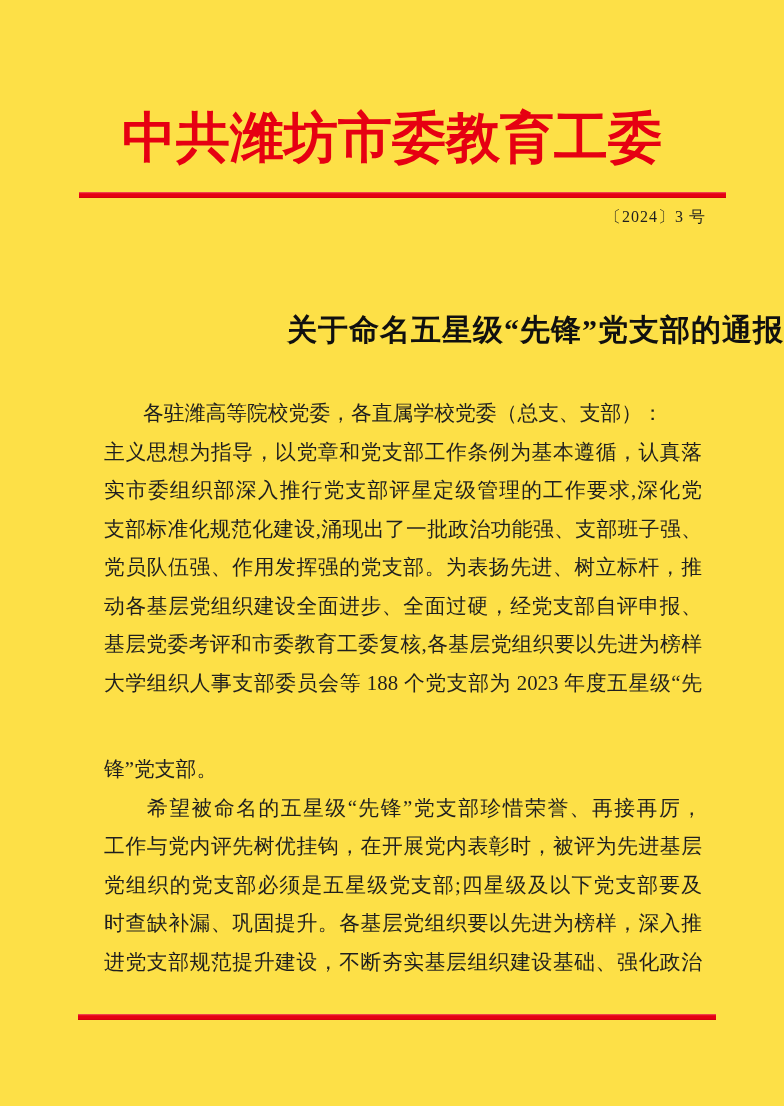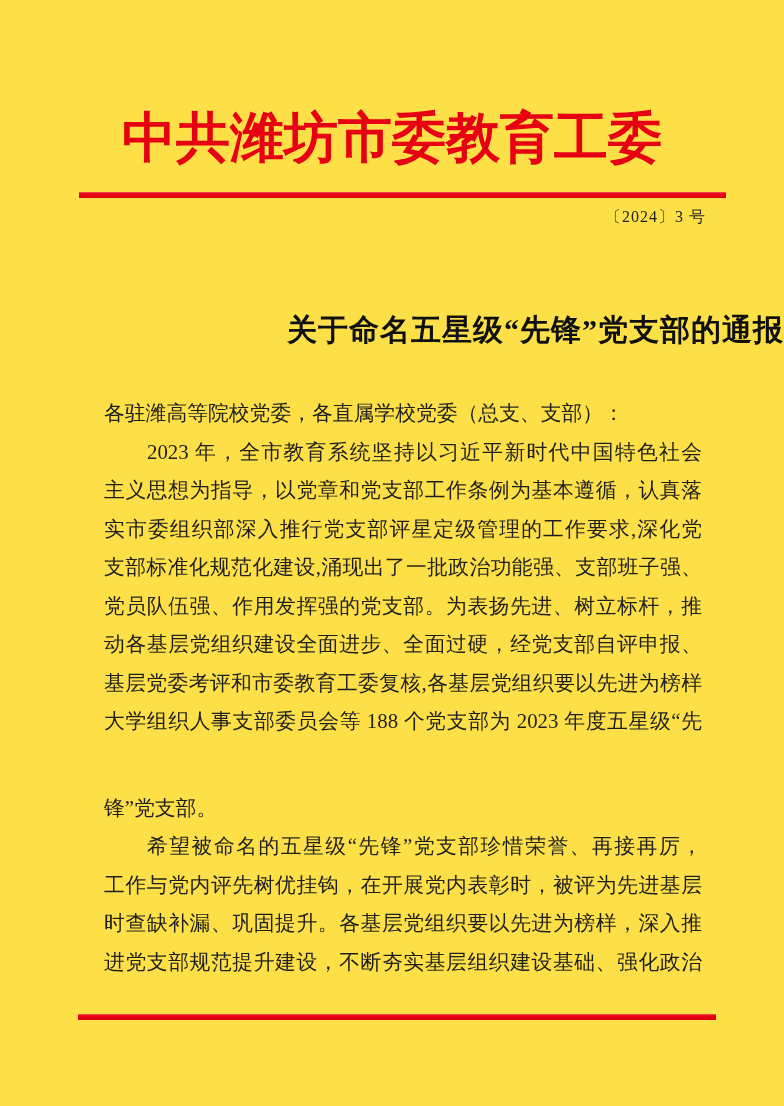--- a/index.html
+++ b/index.html
@@ -68,21 +68,21 @@
     position: absolute;
     top: 394px;
     left: 104px;
     width: 598px;
     font-size: 20.8px;
     color: #1f1f1f;
   }
   .salutation {
     height: 38.5px;
     line-height: 38.5px;
-    text-align: left;
+    text-align: center;
     white-space: nowrap;
   }
   .line {
     height: 38.5px;
     line-height: 38.5px;
     text-align: justify;
     text-align-last: justify;
     overflow: hidden;
   }
   .line.indent {
@@ -102,30 +102,30 @@
 
   <div class="red-rule top"></div>
 
   <div class="doc-number">〔2024〕3 号</div>
 
   <h1 class="doc-title">关于命名五星级“先锋”党支部的通报</h1>
 
   <div class="body-block">
     <div class="salutation">各驻潍高等院校党委，各直属学校党委（总支、支部）：</div>
 
-    <div class="line indent">2023 年，全市教育系统坚持以习近平新时代中国特色社会</div>
     <div class="line">主义思想为指导，以党章和党支部工作条例为基本遵循，认真落</div>
     <div class="line">实市委组织部深入推行党支部评星定级管理的工作要求,深化党</div>
     <div class="line">支部标准化规范化建设,涌现出了一批政治功能强、支部班子强、</div>
     <div class="line">党员队伍强、作用发挥强的党支部。为表扬先进、树立标杆，推</div>
     <div class="line">动各基层党组织建设全面进步、全面过硬，经党支部自评申报、</div>
     <div class="line">基层党委考评和市委教育工委复核,各基层党组织要以先进为榜样</div>
     <div class="line">大学组织人事支部委员会等 188 个党支部为 2023 年度五星级“先</div>
     <div class="line para-end">锋”党支部。</div>
     <div class="line indent">希望被命名的五星级“先锋”党支部珍惜荣誉、再接再厉，</div>
     <div class="line">工作与党内评先树优挂钩，在开展党内表彰时，被评为先进基层</div>
+    <div class="line">党组织的党支部必须是五星级党支部;四星级及以下党支部要及</div>
     <div class="line">时查缺补漏、巩固提升。各基层党组织要以先进为榜样，深入推</div>
     <div class="line">进党支部规范提升建设，不断夯实基层组织建设基础、强化政治</div>
   </div>
 
   <div class="red-rule bottom"></div>
 
 </div>
 
 </body></html>

